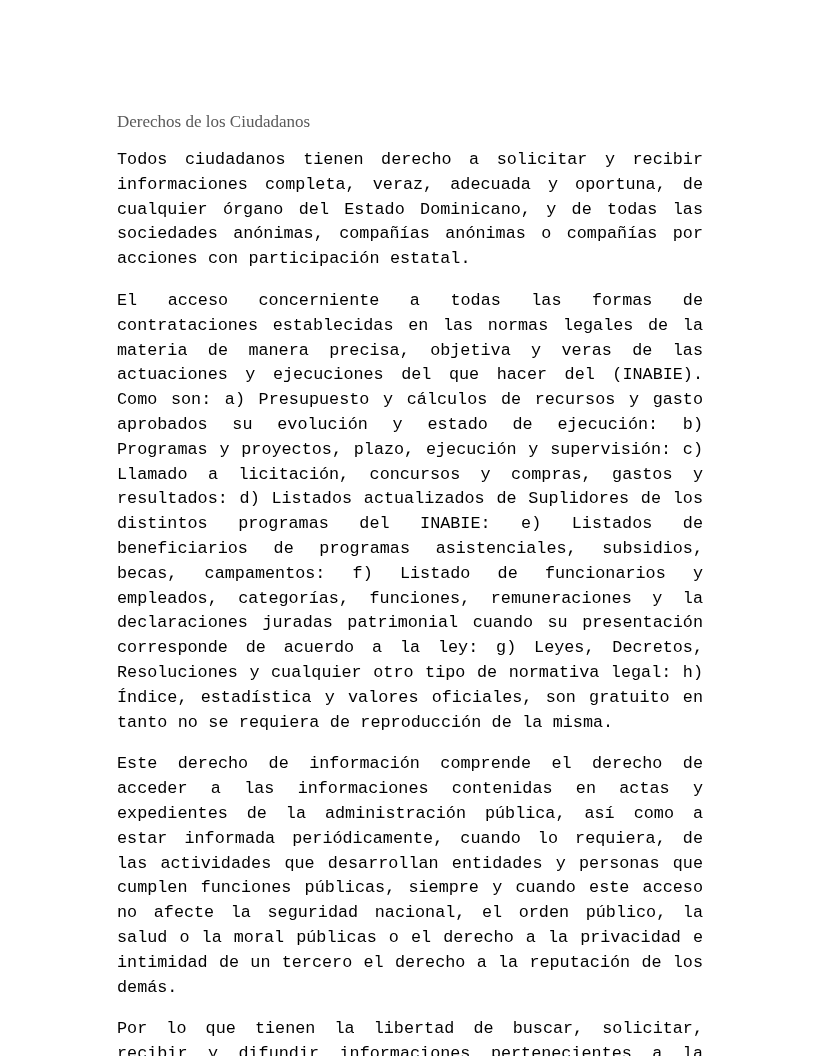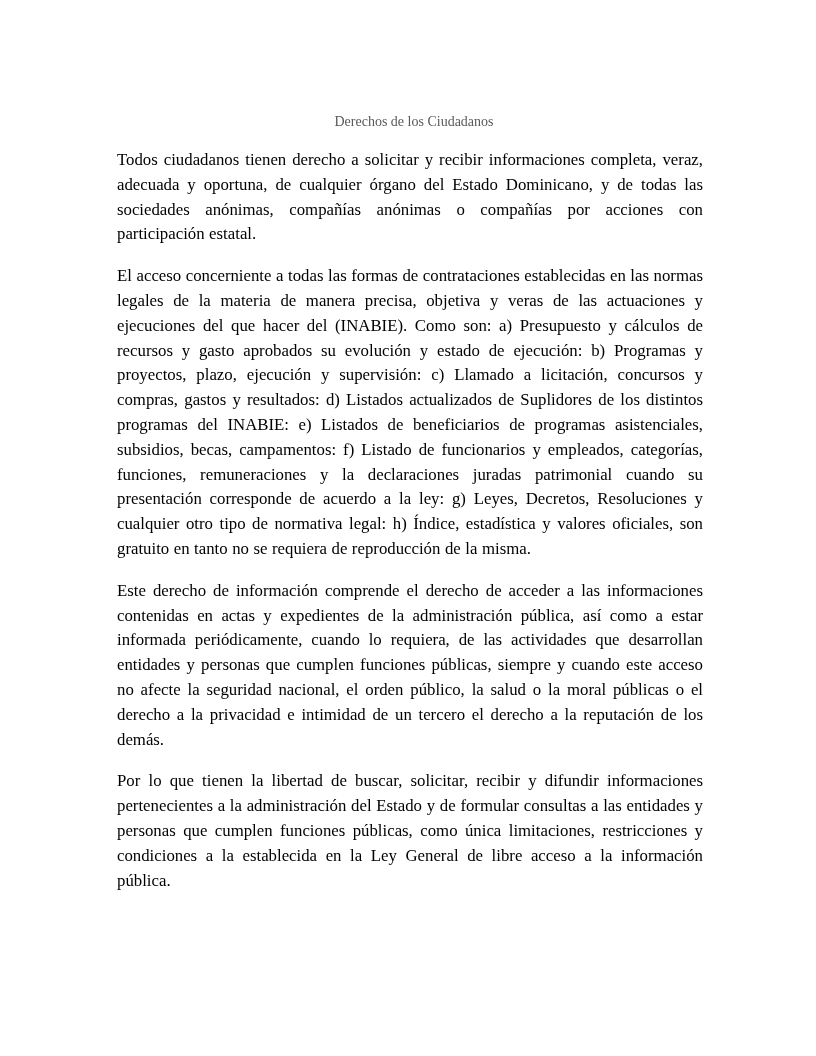--- a/index.html
+++ b/index.html
@@ -12,34 +12,35 @@
     width: 816px;
     height: 1056px;
     background: #ffffff;
     box-sizing: border-box;
     padding: 109px 113px 0 117px;
     font-family: "Liberation Serif", "DejaVu Serif", serif;
     color: #000000;
     overflow: hidden;
   }
   .doc-title {
-    font-size: 14px;
+    font-size: 17px;
     line-height: 25px;
     font-weight: normal;
-    margin: 0 0 14px 8px;
-    text-align: center;
+    margin: 0 0 14px 0;
+    text-align: left;
   }
   .doc-paragraph {
     font-size: 16.8px;
     line-height: 24.8px;
     margin: 0 0 17px 0;
     text-align: justify;
     text-justify: inter-word;
     hyphens: none;
     word-spacing: 0.02em;
+    font-family: Liberation Mono, monospace;
   }
 </style>
 </head>
 <body>
 
 <div class="page" style="background: rgb(255, 255, 255);">
   <div class="doc-title" style="color: rgb(89, 89, 89);">Derechos de los Ciudadanos</div>
 
   <p class="doc-paragraph" style="color: rgb(0, 0, 0);">Todos ciudadanos tienen derecho a solicitar y recibir informaciones completa, veraz, adecuada y oportuna, de cualquier órgano del Estado Dominicano, y de todas las sociedades anónimas, compañías anónimas o compañías por acciones con participación estatal.</p>
 

